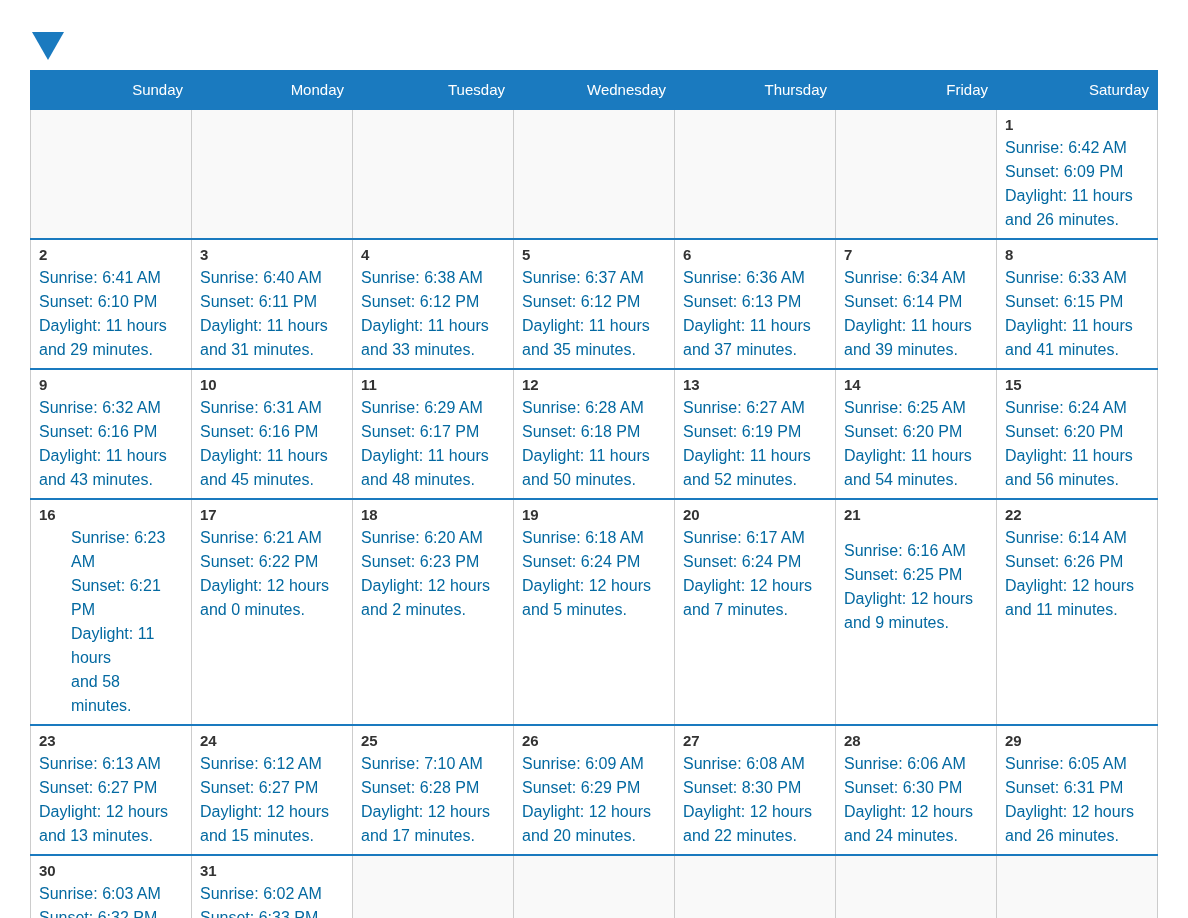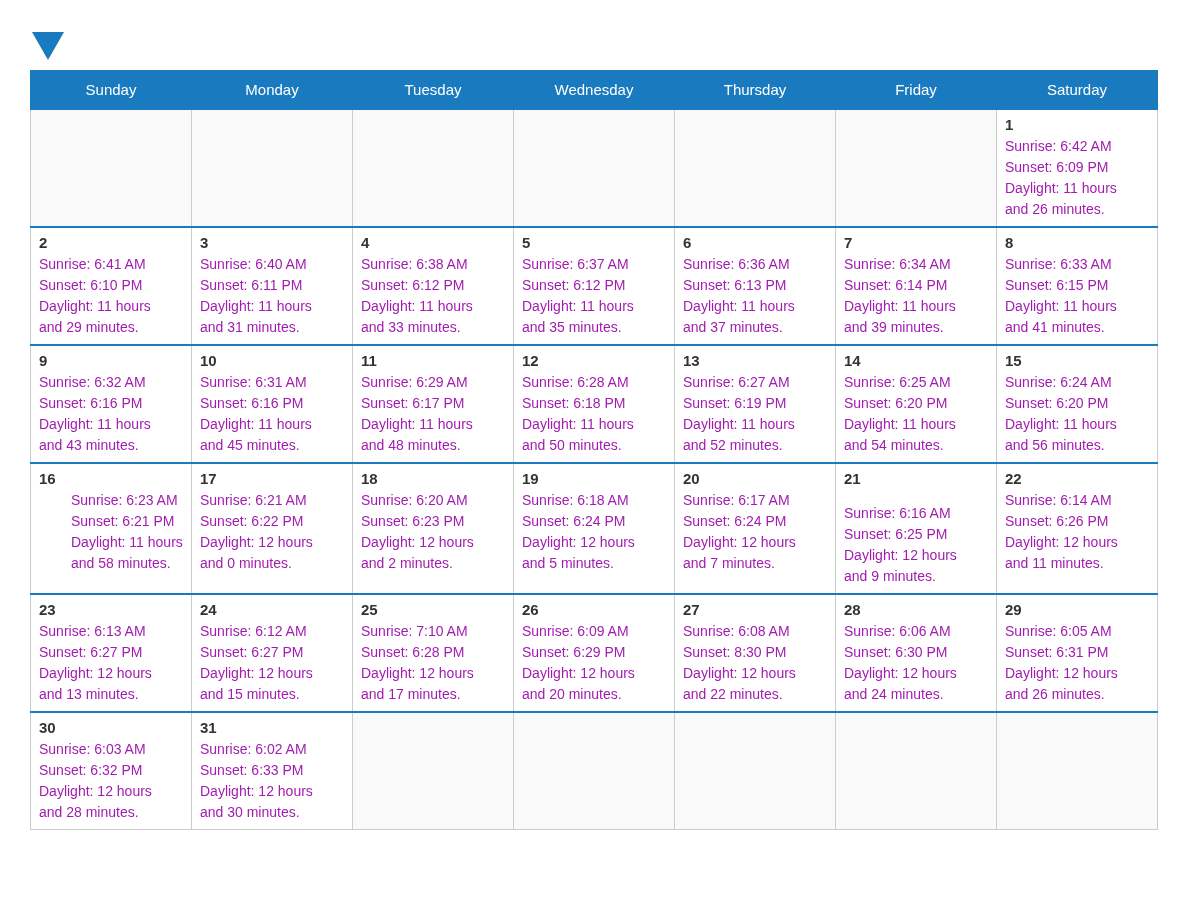--- a/index.html
+++ b/index.html
@@ -45,43 +45,43 @@
       width: 100%;
       border-collapse: collapse;
       margin-top: 10px;
     }
     .calendar th {
       background-color: #1a7abf;
       color: #fff;
       padding: 10px 8px;
       font-size: 15px;
       font-weight: normal;
-      text-align: center;
+      text-align: right;
       border: 1px solid #1a7abf;
     }
     .calendar td {
       vertical-align: top;
       padding: 6px 8px;
       border: 1px solid #ccc;
       border-top: 2px solid #1a7abf;
       font-size: 12.5px;
       color: #333;
       width: calc(100% / 7);
       min-height: 100px;
     }
     .day-number {
       font-size: 15px;
       font-weight: bold;
       display: block;
       margin-bottom: 3px;
     }
     .day-info {
-      font-size: 14px;
+      font-size: 16px;
       line-height: 1.5;
-      color: #a21caf;
+      color: #0369a1;
     }
     .empty-cell {
       background: #f9f9f9;
     }
   </style>
 </head>
 <body>
 
 <div class="header">
   <div class="logo">

